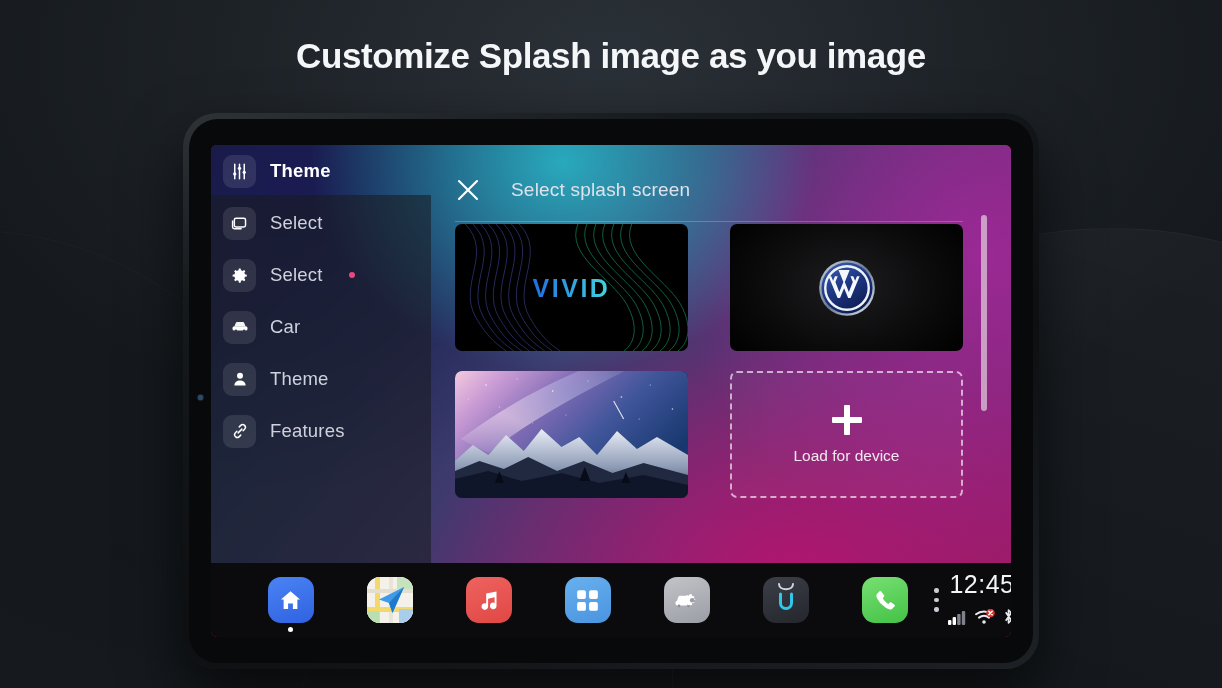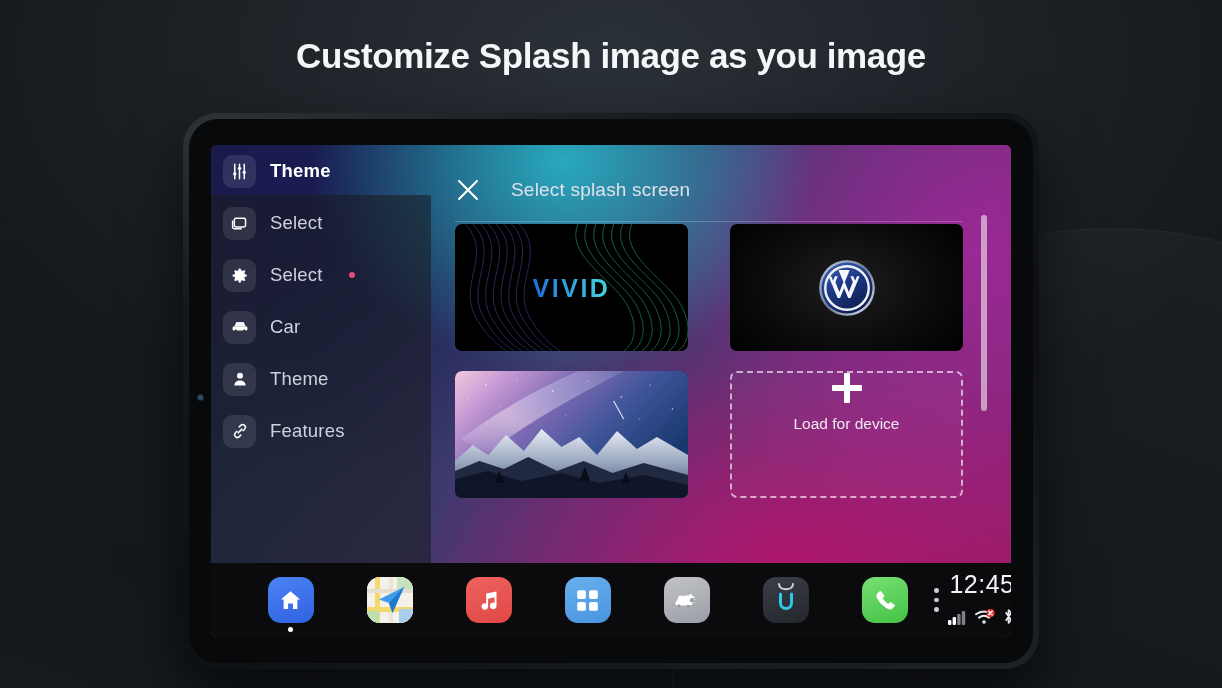--- a/index.html
+++ b/index.html
@@ -135,21 +135,21 @@
     background:radial-gradient(ellipse 150px 105px at 50% 48%, #1d1d1f 0%, #0a0a0b 62%, #000 100%);
     display:flex; align-items:center; justify-content:center;
   }
   
   #thumb-mountain { background:#0d1426; }
   
   #thumb-load {
     border:2px dashed rgba(255,255,255,.62);
     border-radius:7px;
     display:flex; flex-direction:column;
-    align-items:center; justify-content:flex-start; gap:12px;
+    align-items:center; justify-content:center; gap:12px;
     background:rgba(255,255,255,.03);
   }
   #plus-icon { width:30px; height:30px; position:relative; }
   #plus-icon::before, #plus-icon::after {
     content:""; position:absolute; background:#fff; border-radius:1px;
   }
   #plus-icon::before { left:12px; top:0; width:6px; height:30px; }
   #plus-icon::after  { top:12px; left:0; height:6px; width:30px; }
   #load-label { font-size:15.5px; color:#f0e8ef; }
   

